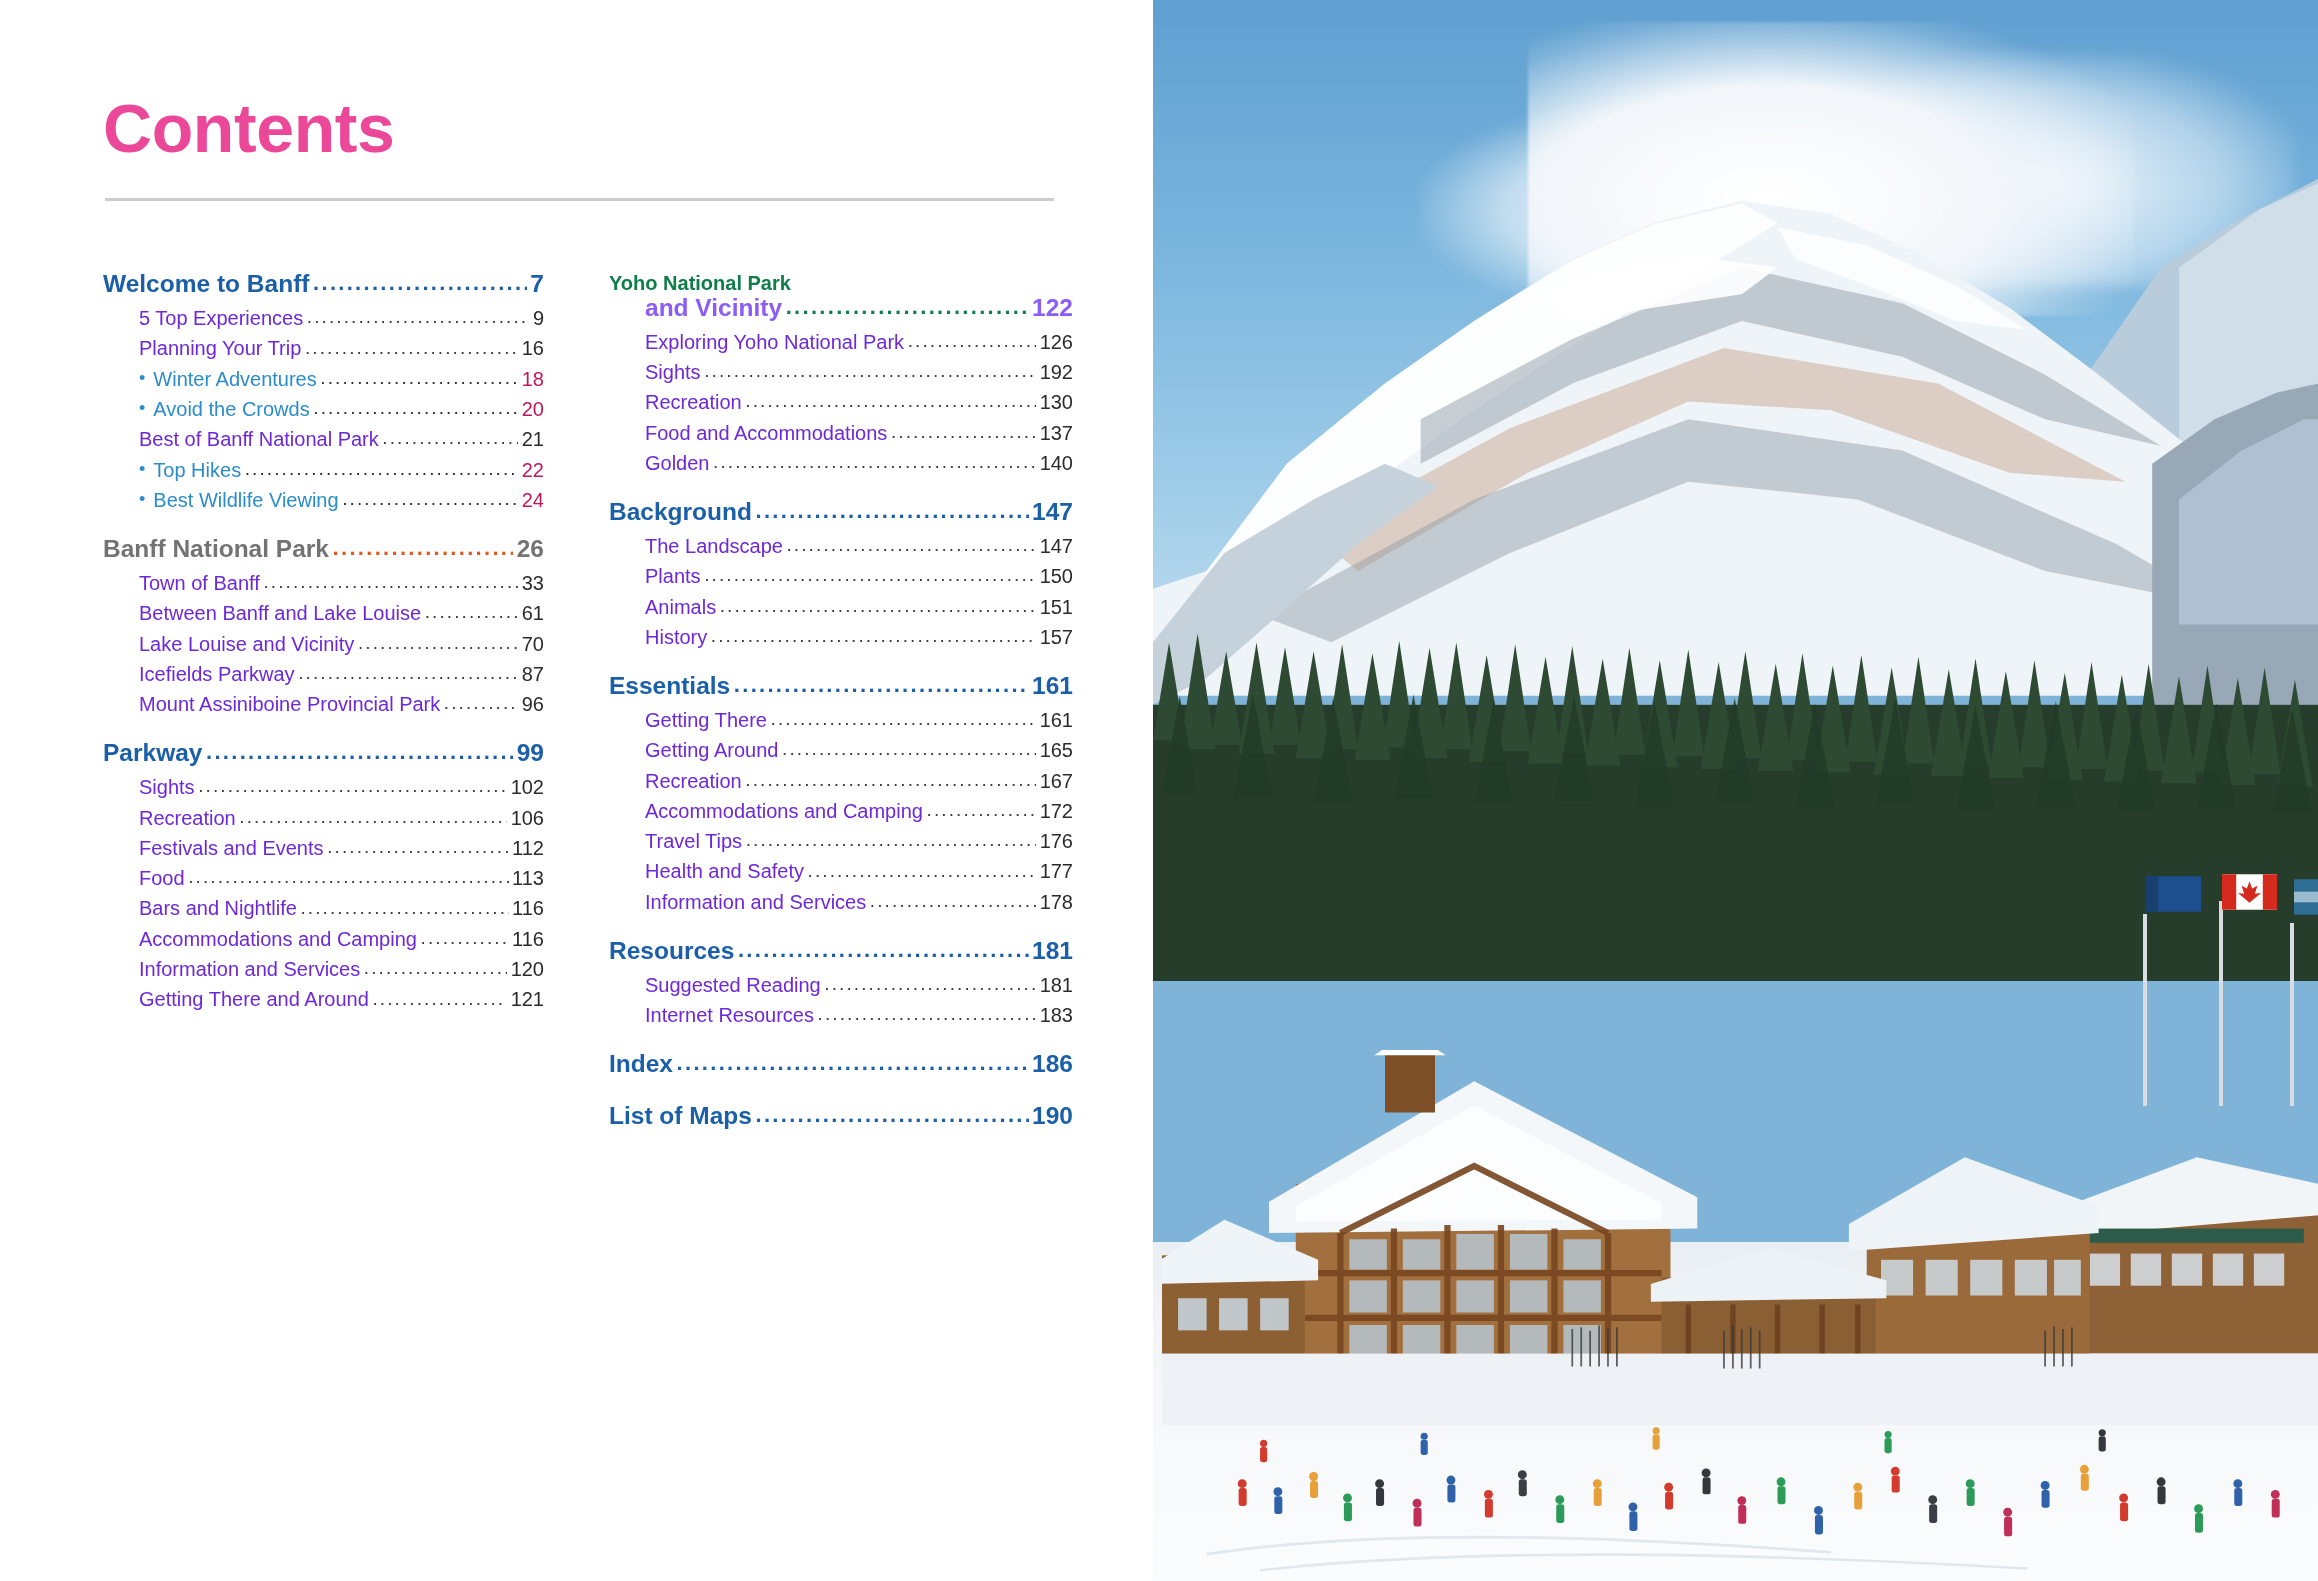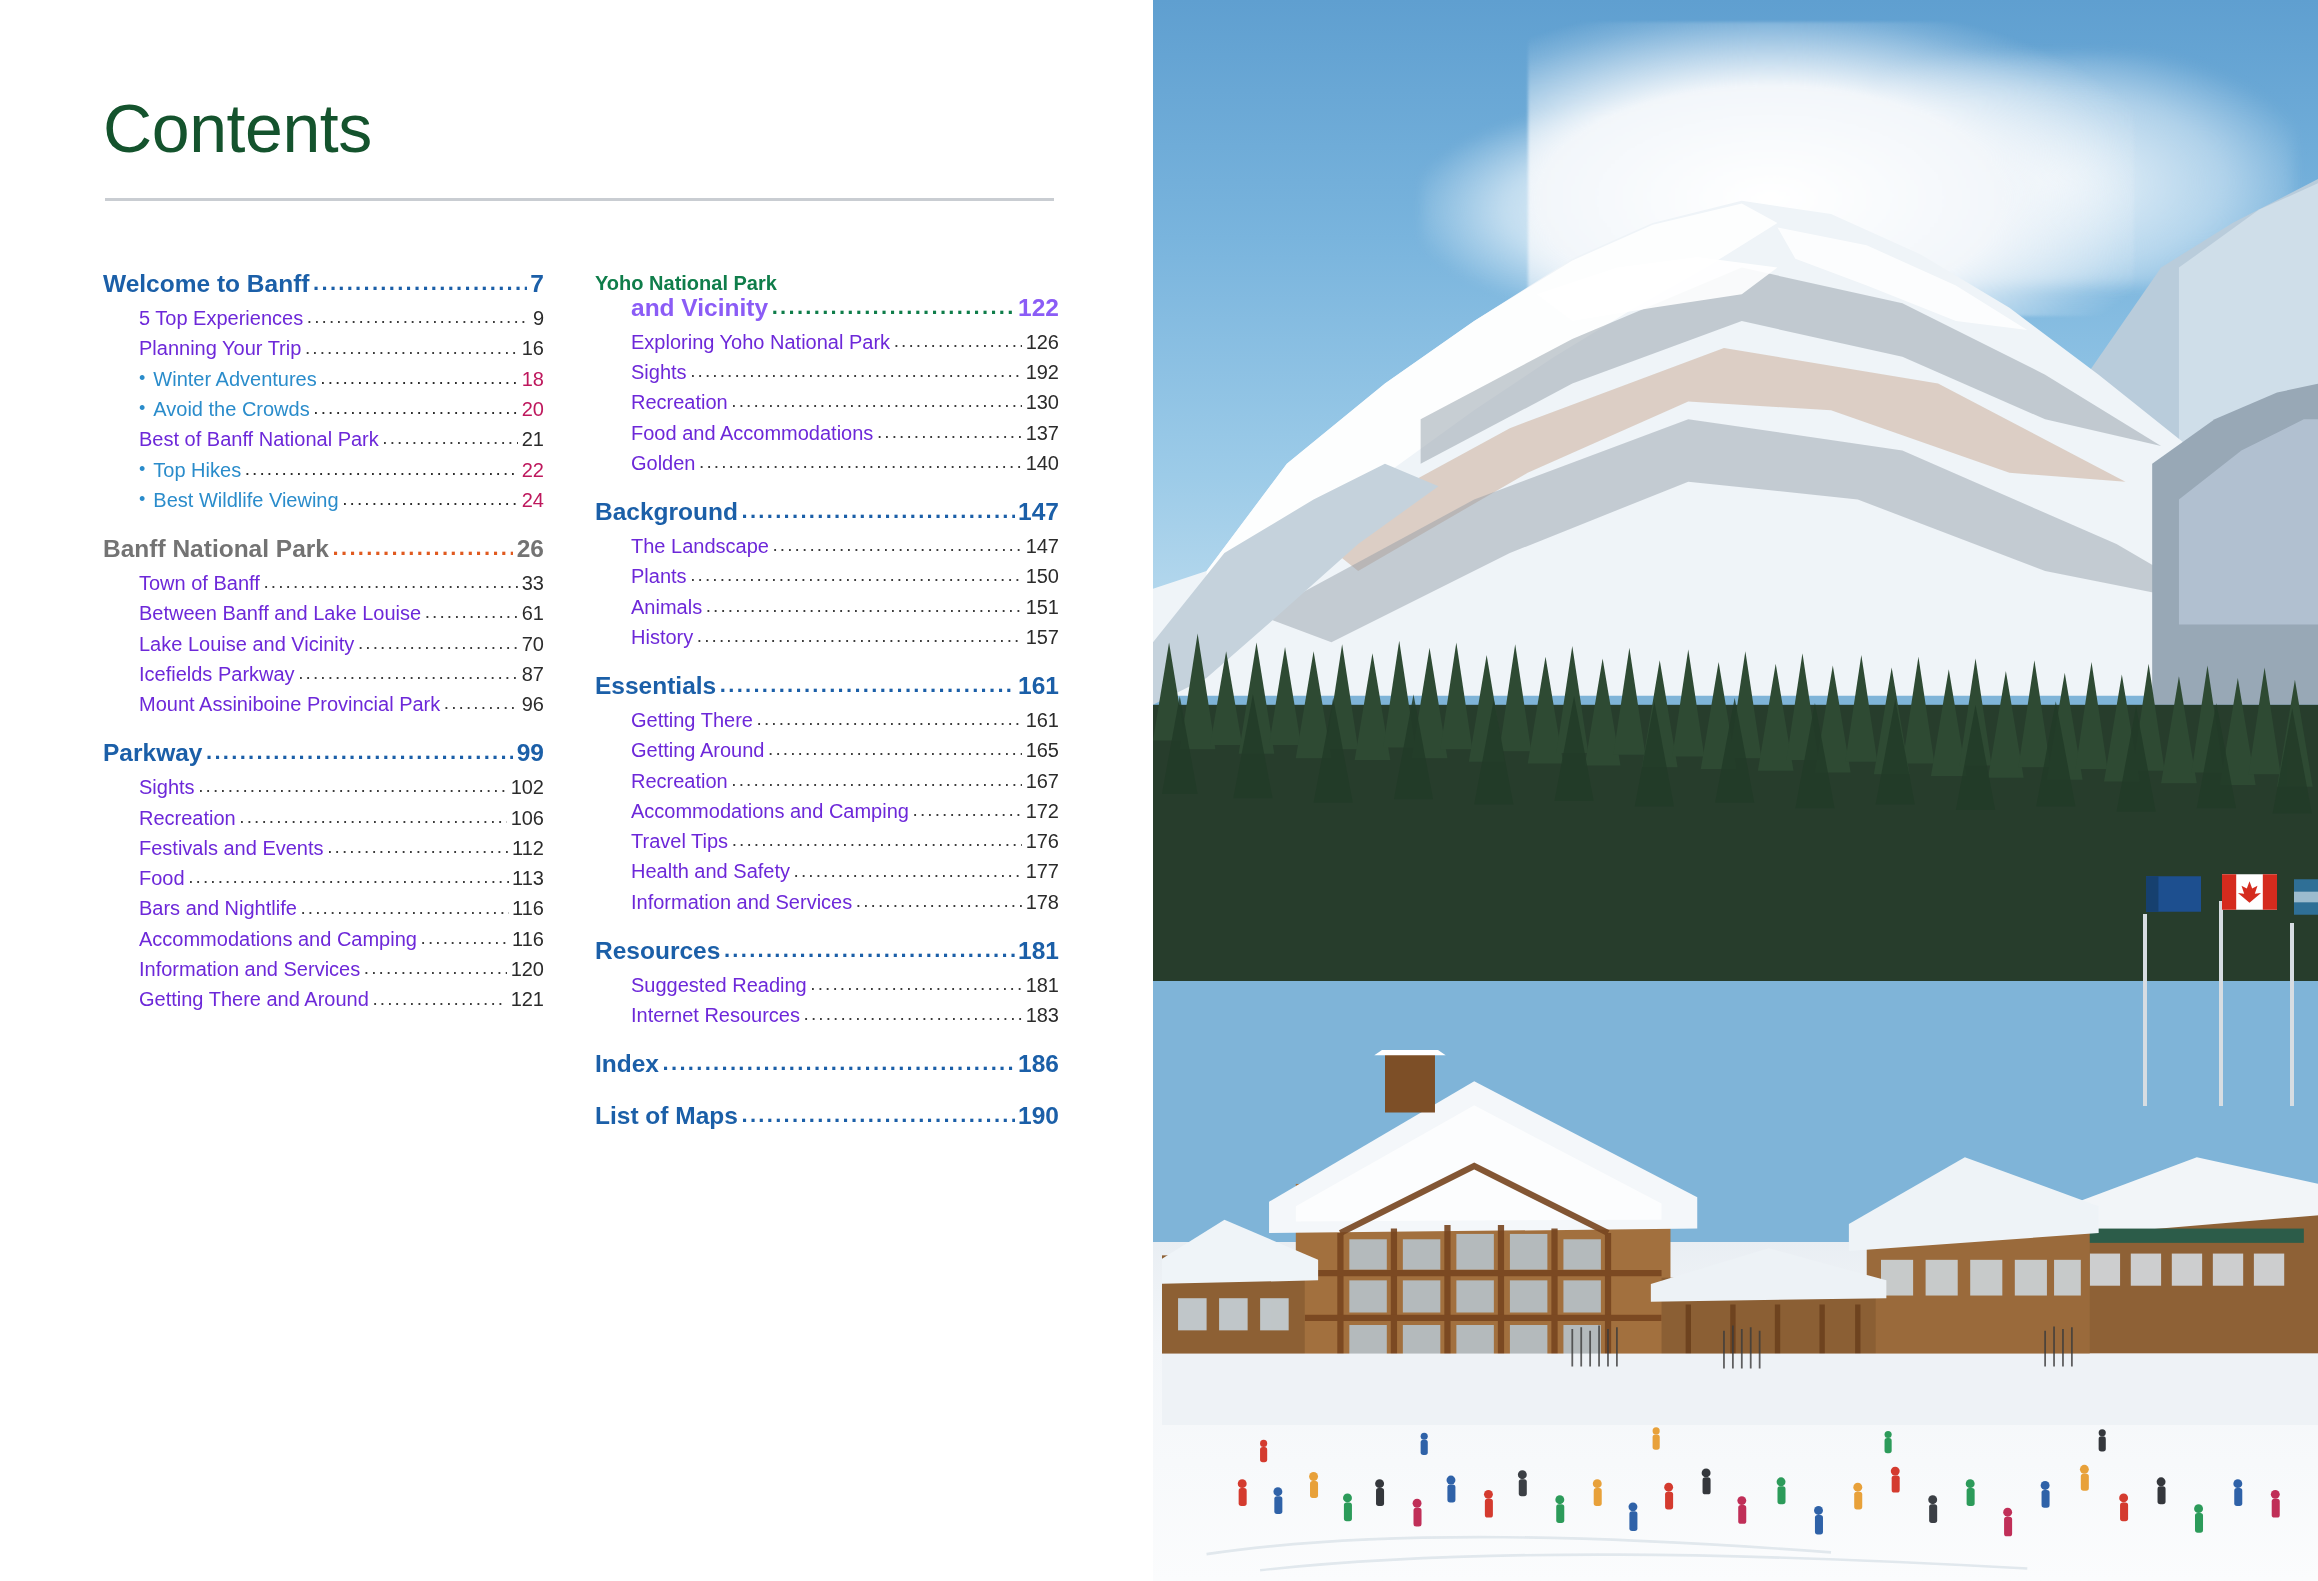--- a/index.html
+++ b/index.html
@@ -30,43 +30,43 @@
     background: #ffffff;
     box-sizing: border-box;
     padding: 0;
   }
 
   .toc-title {
     position: absolute;
     left: 103px;
     top: 94px;
     font-size: 68px;
-    font-weight: normal;
-    color: #14532d;
+    font-weight: bold;
+    color: #ec4899;
     letter-spacing: -0.4px;
     line-height: 1;
   }
 
   .title-rule {
     position: absolute;
     left: 105px;
     top: 198px;
     width: 949px;
     height: 2.7px;
     background: #c9cdd2;
   }
 
   .columns {
     position: absolute;
     left: 103px;
     top: 272px;
     width: 959px;
     display: flex;
     flex-direction: row;
-    gap: 4px;
+    gap: 18px;
   }
   .col {
     width: 441px;
   }
   .col.right {
     margin-left: 47px;
     width: 464px;
   }
 
   

